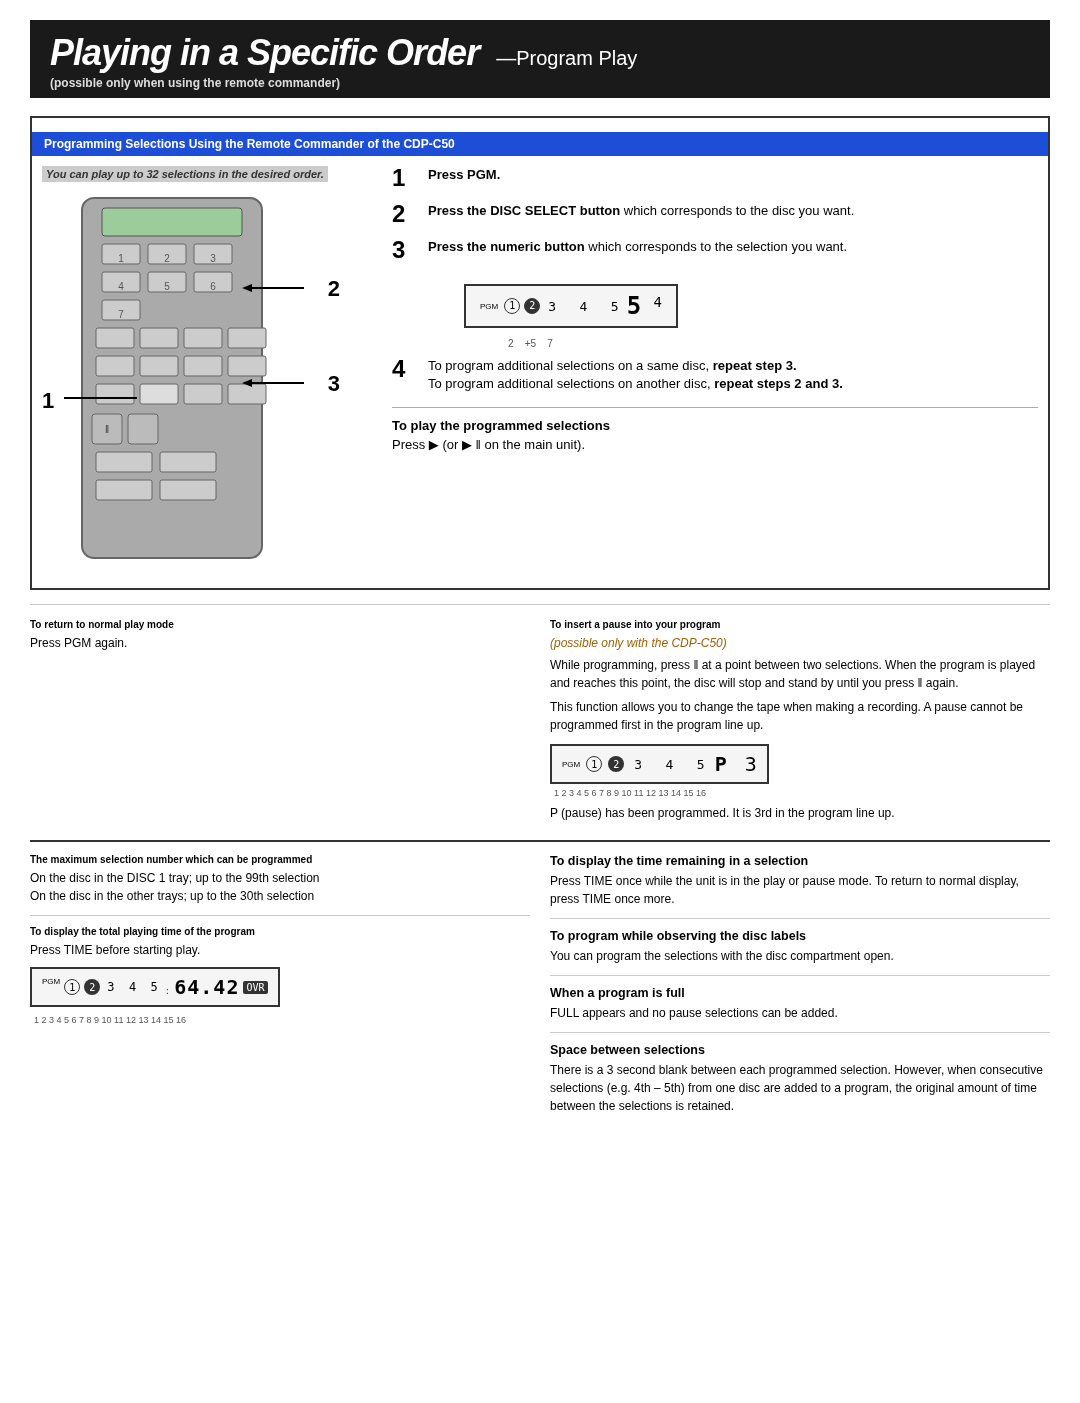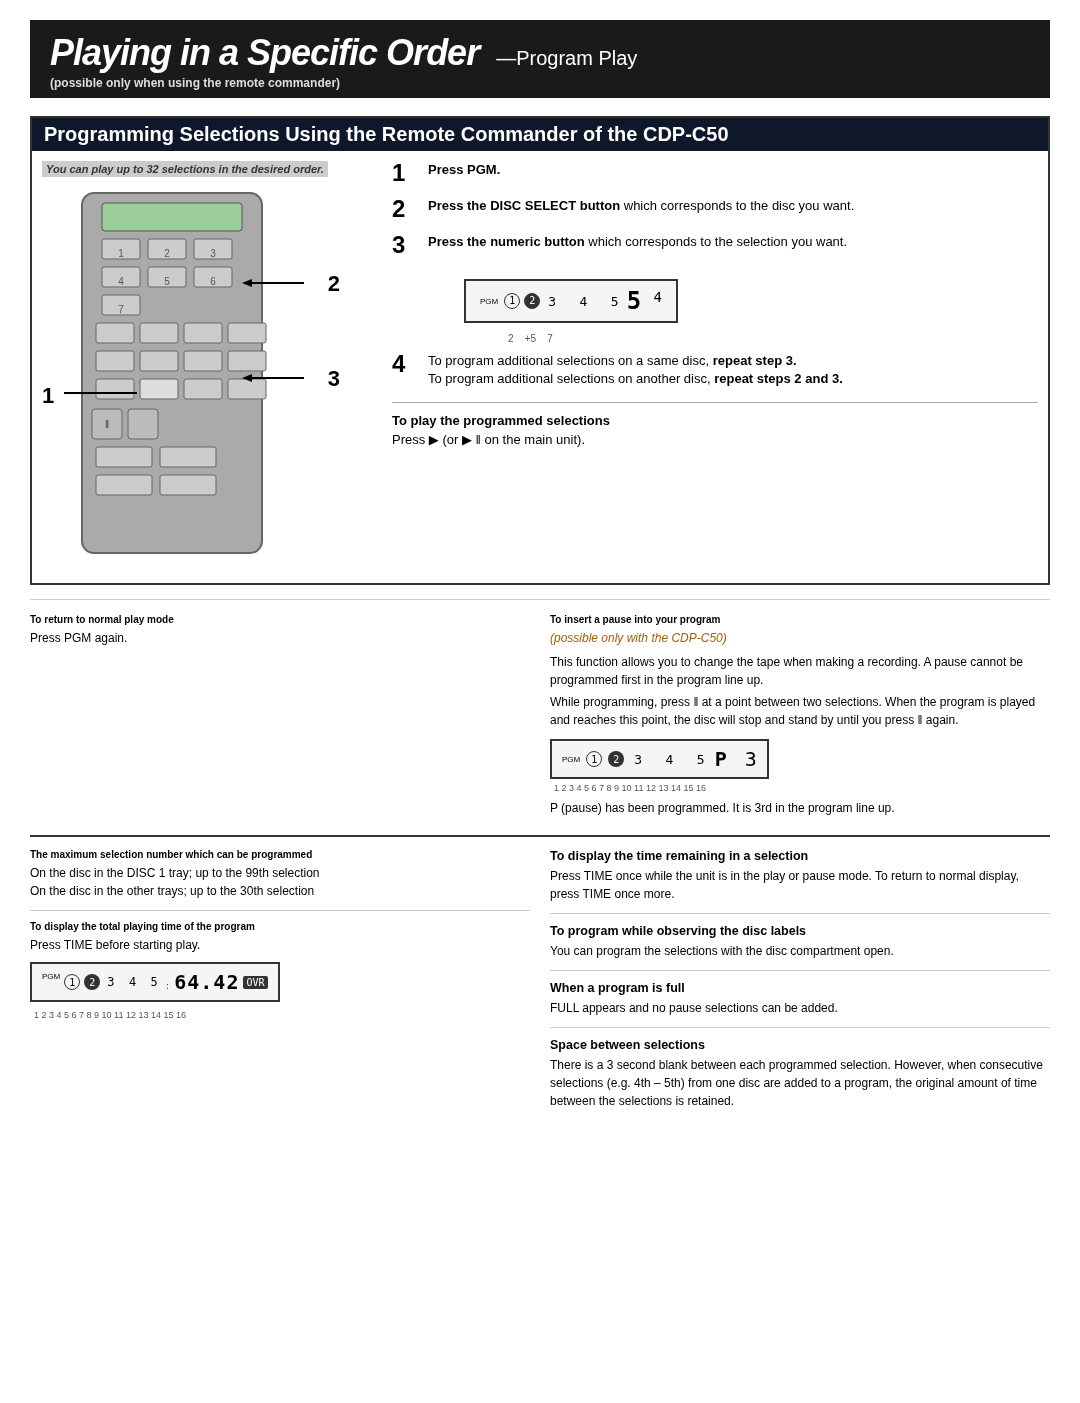--- a/index.html
+++ b/index.html
@@ -46,25 +46,26 @@
       color: #ddd;
     }
 
     
     .section-box {
       border: 2px solid #333;
       margin-top: 18px;
       margin-bottom: 10px;
     }
     .section-box-title {
-      background: #0f172a;
+      background: #1d4ed8;
       color: #fff;
       padding: 5px 12px;
-      font-size: 20px;
-      font-weight: bold;
+      font-size: 12px;
+      font-weight: bold;
+      margin-top: 14px;
     }
     .section-box-content {
       display: flex;
       flex-direction: row;
       padding: 10px;
       gap: 20px;
     }
 
     
     .left-col {
@@ -380,22 +381,22 @@
   <div class="bottom-section">
 
     <div class="bottom-left">
       <div class="info-title">To return to normal play mode</div>
       <div class="info-body">Press PGM again.</div>
     </div>
 
     <div class="bottom-right">
       <div class="info-title">To insert a pause into your program</div>
       <div class="info-body" style="color:#a16207;font-style:italic;">(possible only with the CDP-C50)</div>
+      <div class="info-body" style="margin-top:4px;">While programming, press ‖ at a point between two selections. When the program is played and reaches this point, the disc will stop and stand by until you press ‖ again.</div>
       <div class="info-body" style="margin-top:6px;">This function allows you to change the tape when making a recording. A pause cannot be programmed first in the program line up.</div>
-      <div class="info-body" style="margin-top:4px;">While programming, press ‖ at a point between two selections. When the program is played and reaches this point, the disc will stop and stand by until you press ‖ again.</div>
 
       
       <div class="pause-display-box" style="margin:10px 0 4px 0;">
         <span style="display:flex;flex-direction:column;align-items:center;">
           <span style="font-size:8px;font-family:Arial;">PGM</span>
         </span>
         <span style="border:1.5px solid #333;border-radius:50%;width:16px;height:16px;display:inline-flex;align-items:center;justify-content:center;font-size:10px;">1</span>
         <span style="background:#333;color:#fff;border-radius:50%;width:16px;height:16px;display:inline-flex;align-items:center;justify-content:center;font-size:10px;">2</span>
         <span style="font-size:13px;margin:0 4px;">3 &nbsp; 4 &nbsp; 5</span>
         <span style="font-size:20px;font-weight:bold;font-family:monospace;">P</span>

